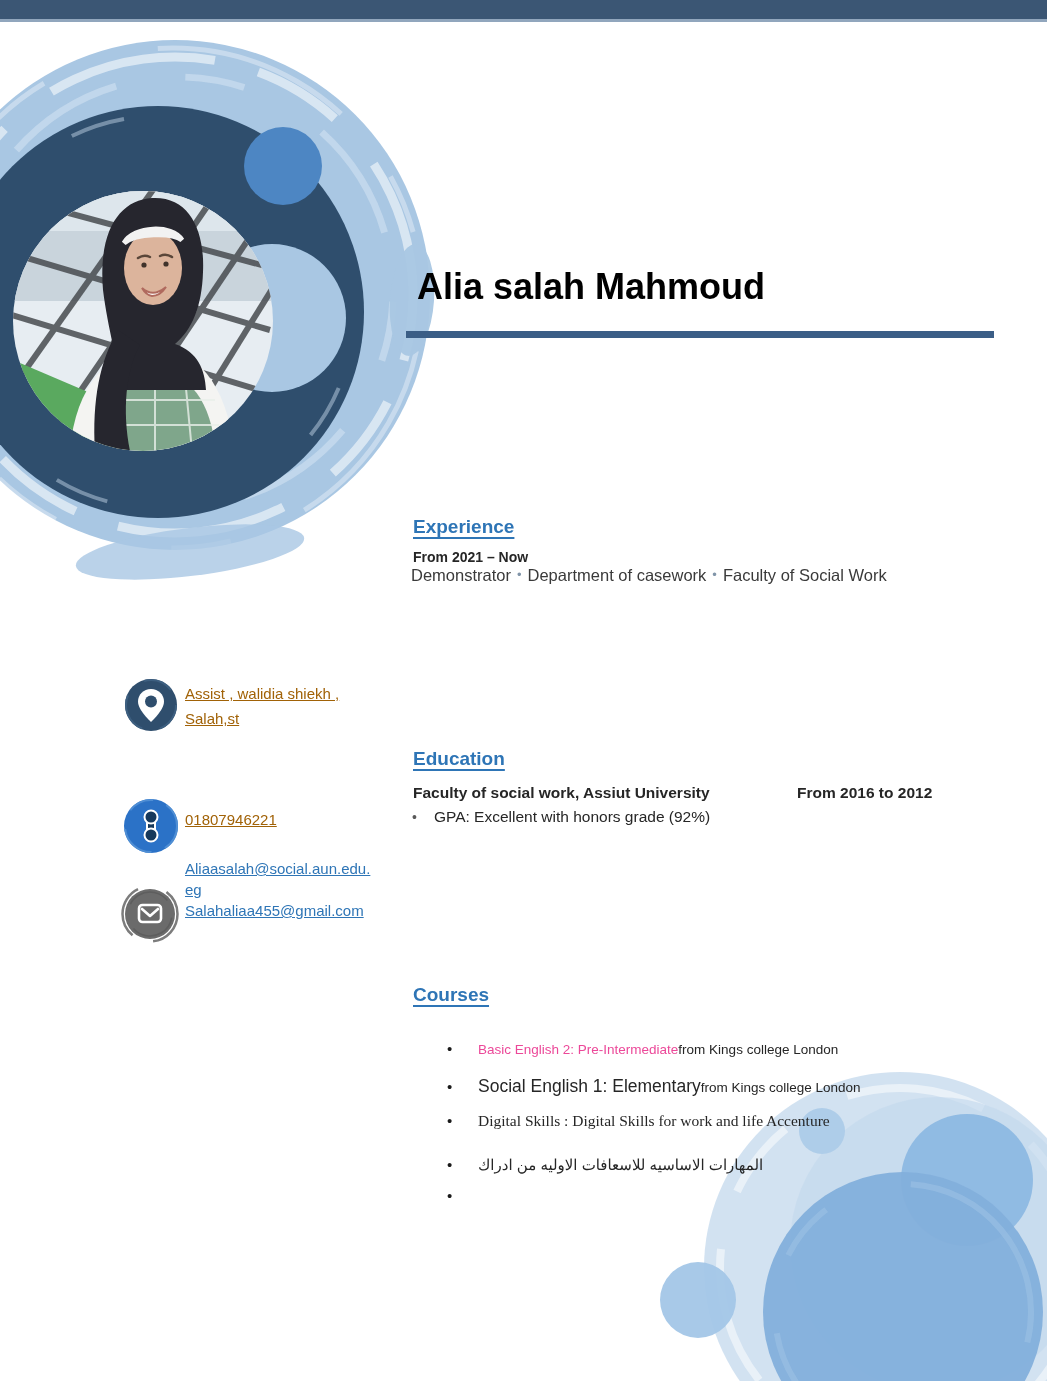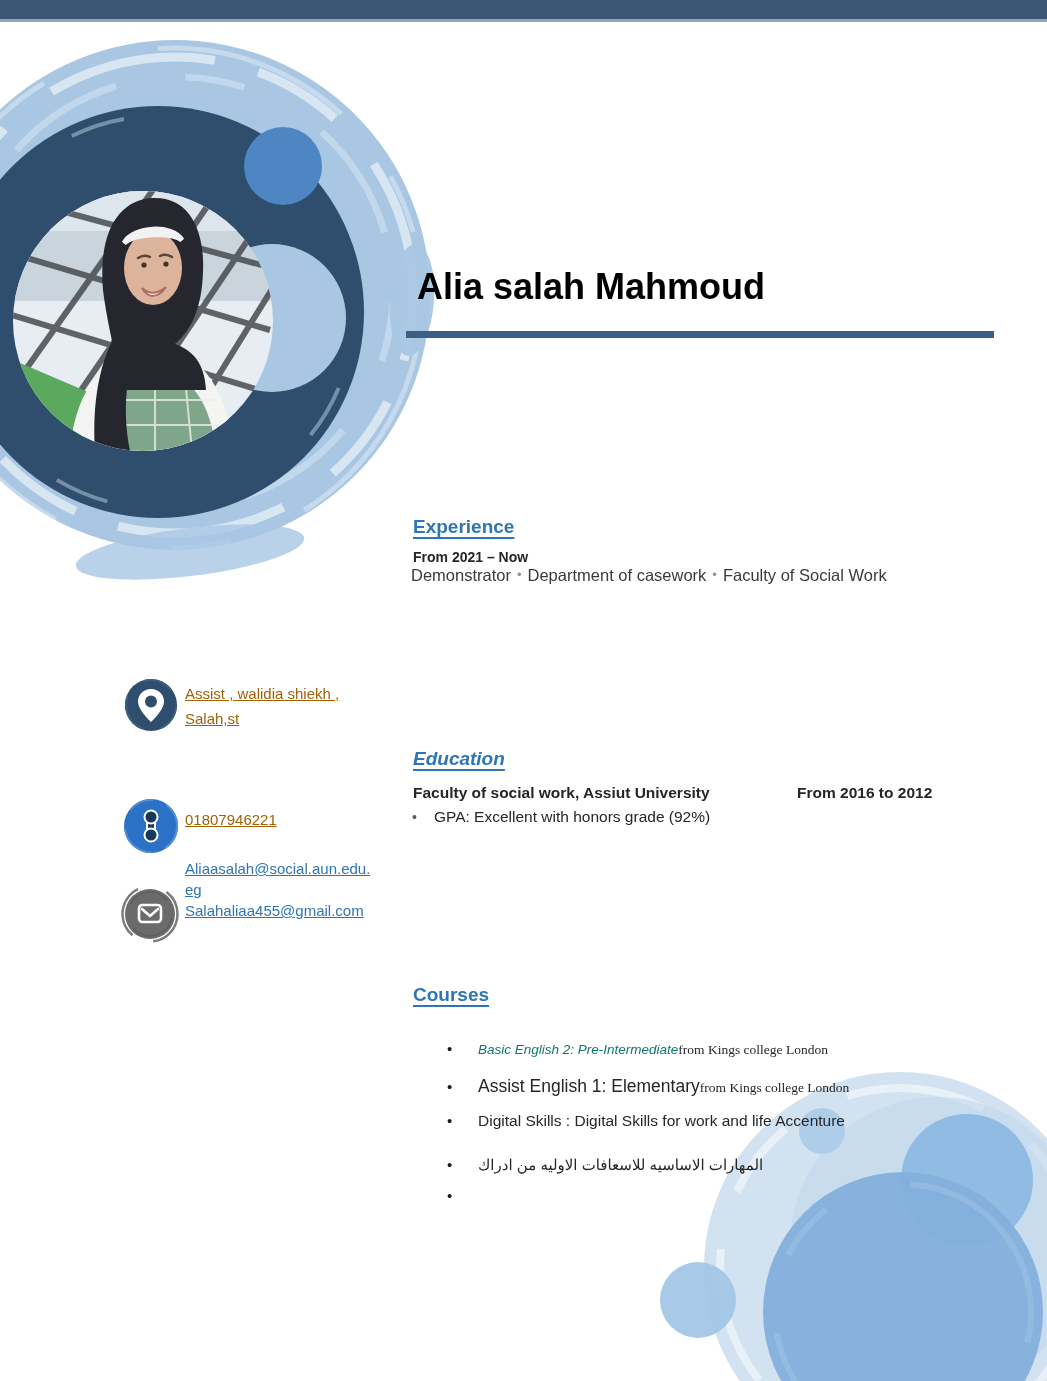--- a/index.html
+++ b/index.html
@@ -35,21 +35,21 @@
     left: 406px; top: 331px; width: 588px; height: 7px;
     background: #3b5e86; z-index: 3;
   }
 
   .section-title {
     font-size: 19px; font-weight: bold; color: #2e75b6;
     text-decoration: underline; text-decoration-thickness: 2px; text-underline-offset: 4px;
     z-index: 3;
   }
   .exp-title { left: 413px; top: 516px; }
-  .edu-title { left: 413px; top: 748px; font-style: italic; }
+  .edu-title { left: 413px; top: 748px; }
   .courses-title { left: 413px; top: 984px; }
 
   .exp-date { left: 413px; top: 549px; font-size: 14px; font-weight: bold; color: #262626; z-index: 3; }
   .exp-role { left: 411px; top: 566px; font-size: 16.5px; color: #3a3a3a; z-index: 3; }
   .dot-sep { color: #8195a9; font-size: 13px; padding: 0 6px; vertical-align: 2px; }
 
   .edu-row { left: 413px; top: 784px; width: 600px; font-size: 15.5px; font-weight: bold; z-index: 3; }
   .edu-date { position: absolute; left: 384px; top: 0; white-space: nowrap; }
   .gpa-row { left: 412px; top: 808px; font-size: 15.5px; color: #262626; z-index: 3; }
   .gpa-bullet { color: #595959; font-size: 14px; margin-right: 17px; }
@@ -64,24 +64,24 @@
   }
   .loc-text { left: 185px; top: 681px; width: 210px; }
   .phone-text { left: 185px; top: 807px; }
   .email-block { left: 185px; top: 858px; width: 190px; line-height: 21px; font-size: 15px; z-index: 3; word-break: break-all; }
   .email-block a { color: #2e75b6; text-decoration: underline; }
 
   
   .course-list { left: 447px; top: 1040px; width: 575px; list-style: none; z-index: 3; }
   .course-list li { display: flex; align-items: baseline; margin-bottom: 13px; min-height: 23px; }
   .li-bullet { width: 31px; flex: 0 0 31px; font-size: 15px; color: #1a1a1a; }
-  .c-small { font-size: 13.5px; color: #0f766e; font-style: italic; }
-  .c-normal { font-size: 15.5px; color: #262626; }
+  .c-small { font-size: 13.5px; color: #ec4899; }
+  .c-normal { font-size: 15.5px; color: #262626; font-family: Liberation Serif, serif; }
   .c-large { font-size: 17.5px; color: #262626; }
-  .c-sub { font-size: 13.5px; color: #262626; font-family: Liberation Serif, serif; }
+  .c-sub { font-size: 13.5px; color: #262626; }
   .c-arabic { font-size: 15px; color: #262626; margin-top: 8px; }
 </style>
 </head>
 <body>
 
 <div class="abs topbar"></div>
 
 <svg class="abs hero-art" viewBox="0 0 470 600" aria-hidden="true">
 
   <circle cx="175" cy="295" r="255" fill="#a9c7e3"></circle>
@@ -218,21 +218,21 @@
 
 <div class="abs section-title courses-title">Courses</div>
 <ul class="abs course-list">
   <li>
     <span class="li-bullet">•</span>
     <span class="c-small">Basic English 2: Pre-Intermediate </span>
     <span class="c-sub"> from Kings college London</span>
   </li>
   <li>
     <span class="li-bullet">•</span>
-    <span class="c-large">Assist English 1: Elementary </span>
+    <span class="c-large">Social English 1: Elementary </span>
     <span class="c-sub"> from Kings college London</span>
   </li>
   <li>
     <span class="li-bullet">•</span>
     <span class="c-normal">Digital Skills : Digital Skills for work and life Accenture</span>
   </li>
   <li>
     <span class="li-bullet">•</span>
     <span class="c-arabic" dir="rtl">المهارات الاساسيه للاسعافات الاوليه من ادراك</span>
   </li>

